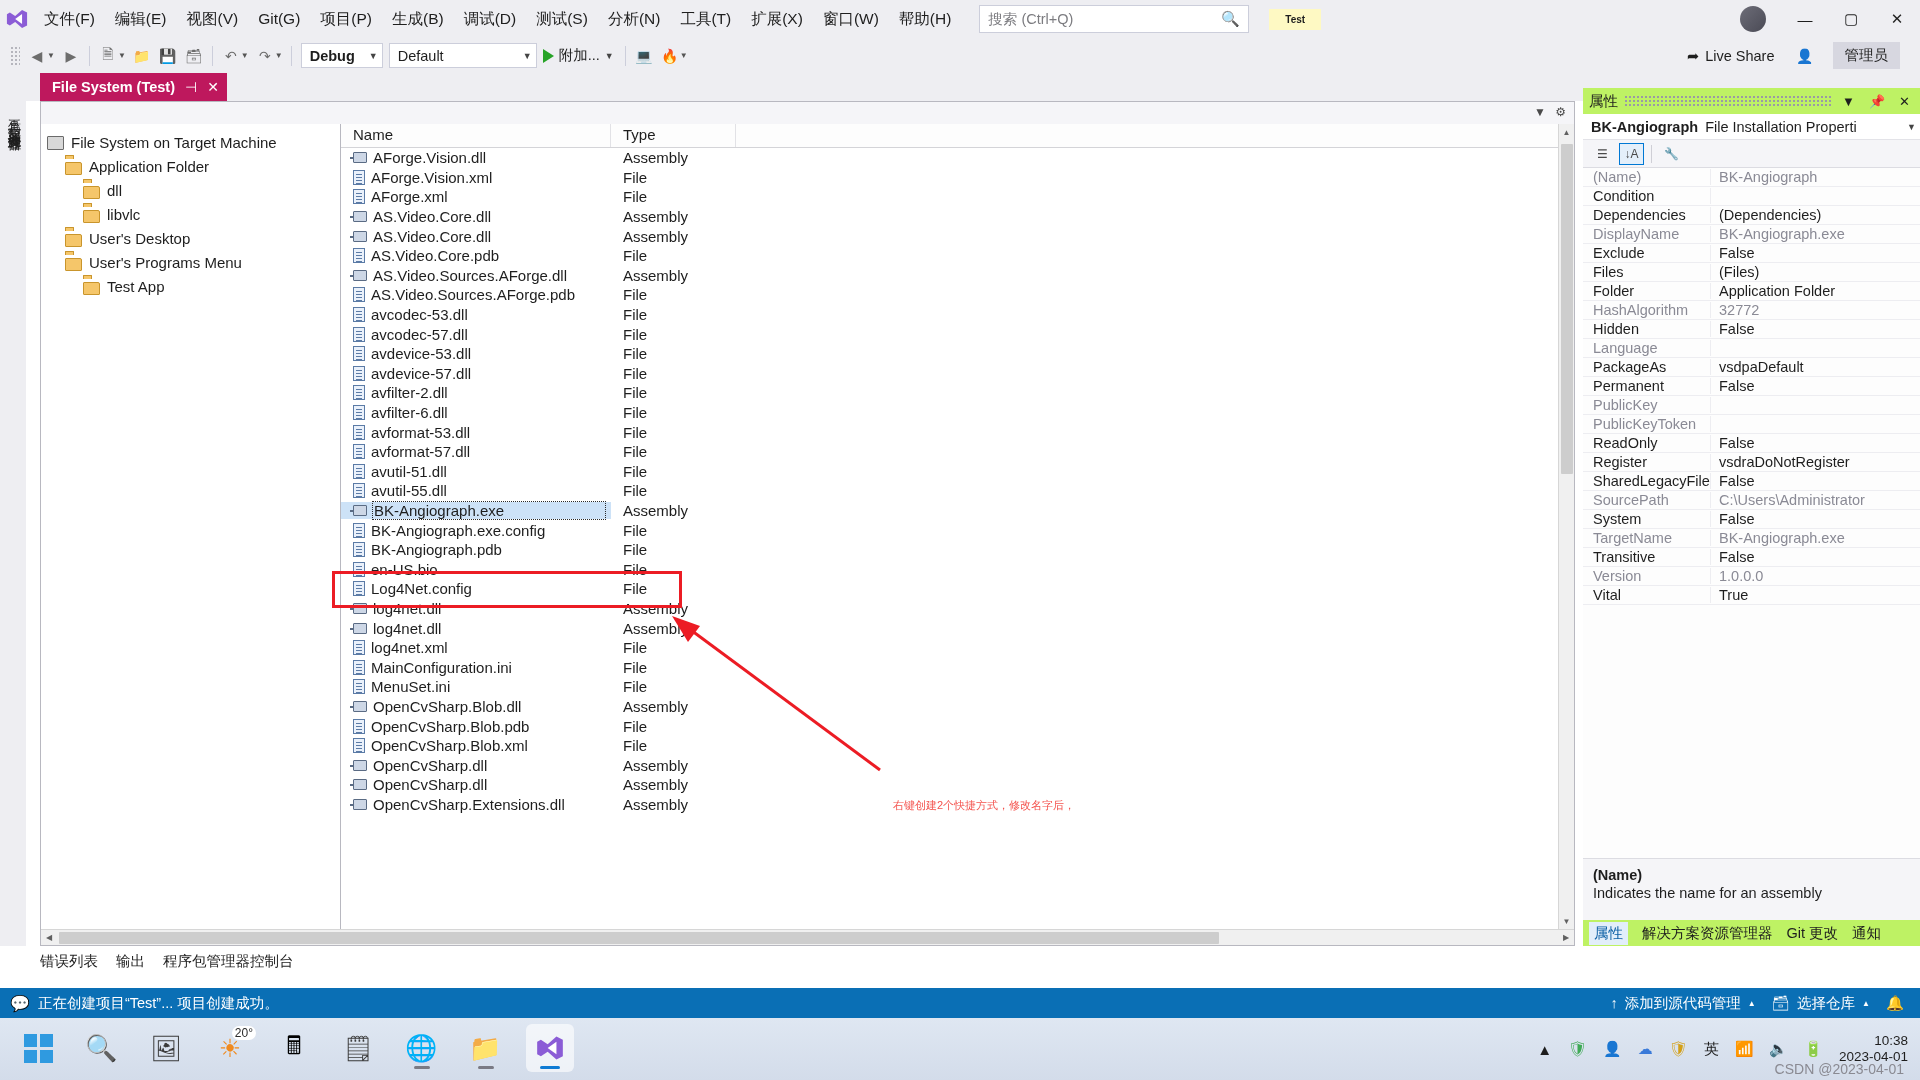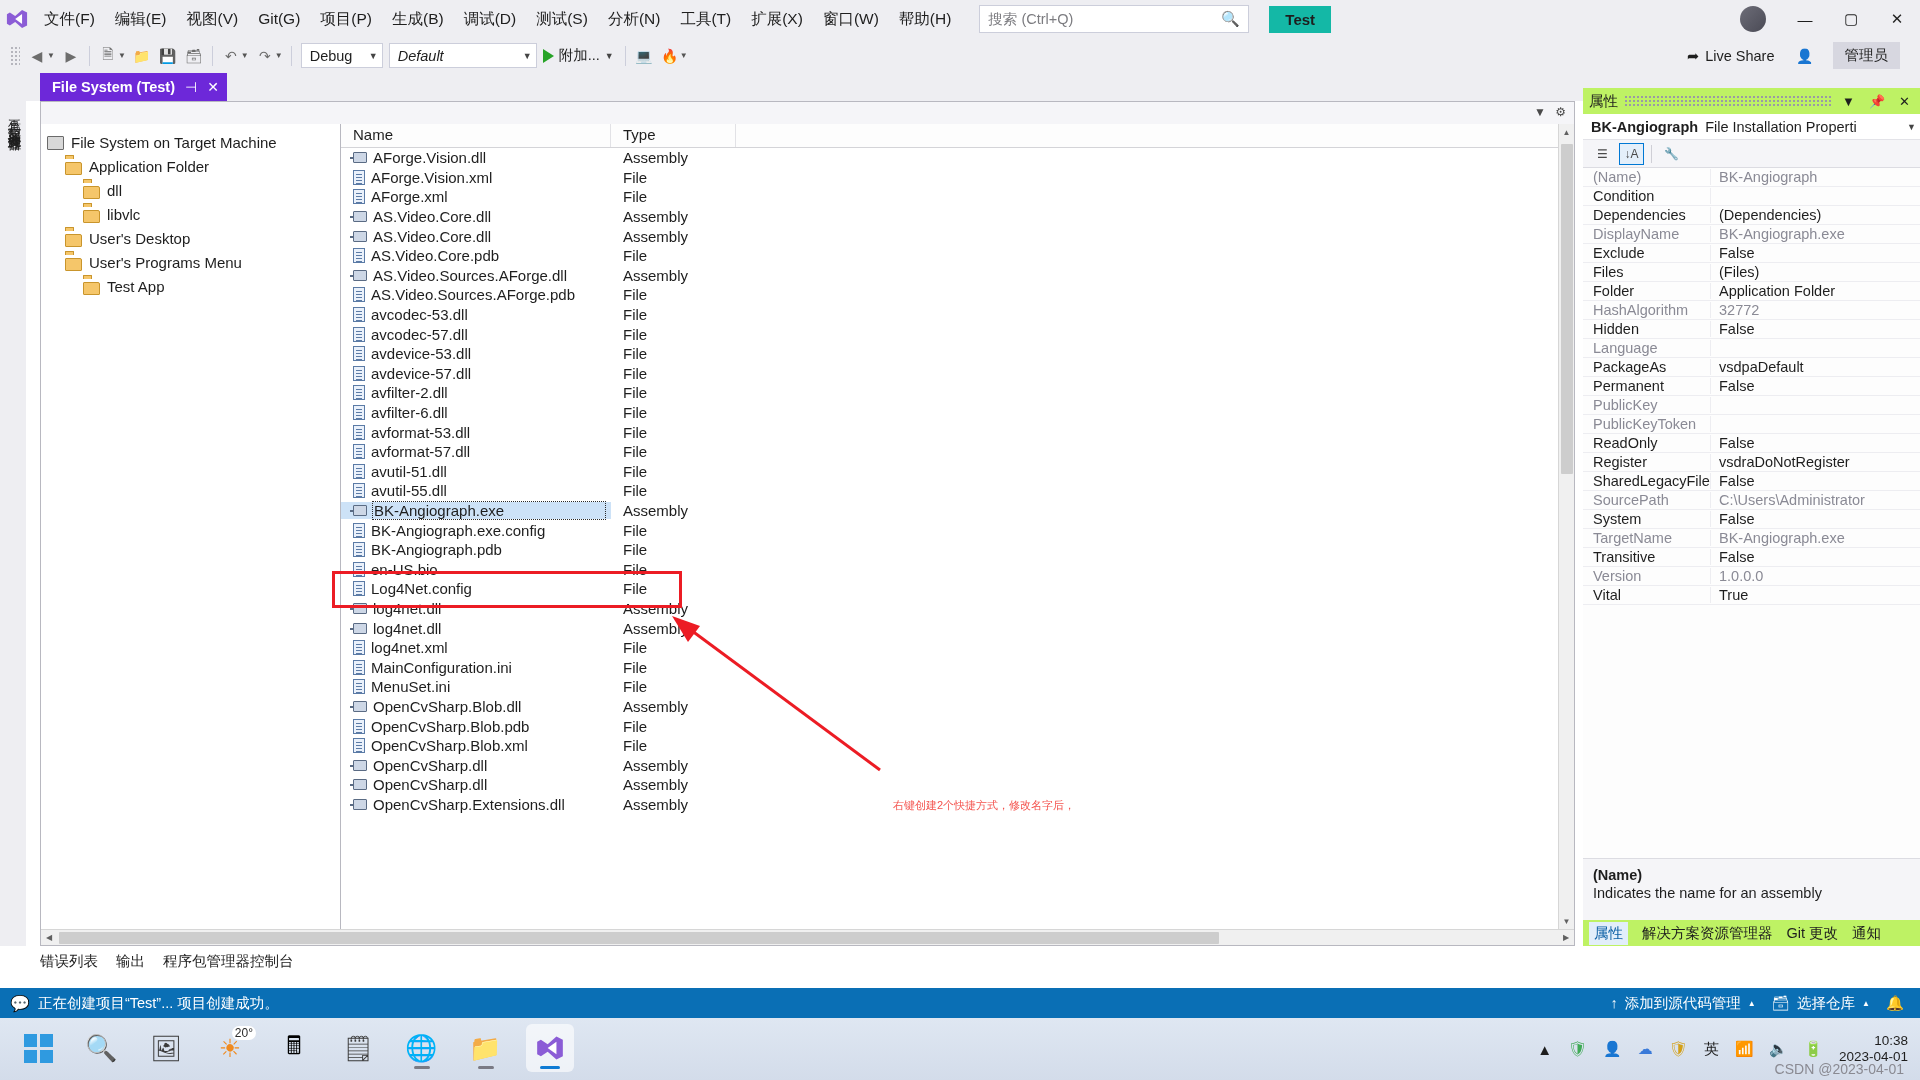--- a/index.html
+++ b/index.html
@@ -22,21 +22,21 @@
     font-size: 15.5px; color: #1e1e1e; padding: 4px 9px; margin: 0 1px;
     white-space: nowrap; line-height: 20px;
   }
   .search-box {
     width: 270px; height: 28px; background: #ffffff; border: 1px solid #cccedb;
     margin-left: 18px; display: flex; align-items: center; padding: 11px 8px;
   }
   .search-box .ph { font-size: 14.5px; color: #7c7c80; flex: 1; }
   .search-box .mag { font-size: 15px; color: #41414a; }
   .solution-name {
-    margin-left: 20px; background: #14b8a6; font-size: 15px; font-weight: bold;
+    margin-left: 20px; background: #fef9c3; font-size: 10px; font-weight: bold;
     color: #1e1e1e; padding: 5px 16px;
   }
   .title-spacer { flex: 1; }
   .acct-circle {
     width: 26px; height: 26px; border-radius: 50%;
     background: linear-gradient(135deg,#6d6d78 0%,#4a4a55 100%);
     margin-right: 16px;
   }
   .wbtn { width: 46px; height: 38px; display: flex; align-items: center; justify-content: center;
           font-size: 15px; color: #1e1e1e; }
@@ -62,21 +62,21 @@
   .run-btn { display: flex; align-items: center; gap: 5px; padding: 0 6px; height: 26px; }
   .run-tri { width: 0; height: 0; border-left: 11px solid #27a327;
              border-top: 7px solid transparent; border-bottom: 7px solid transparent; }
   .run-label { font-size: 14.5px; color: #1e1e1e; }
   .liveshare { display: flex; align-items: center; gap: 6px; font-size: 14.5px; color: #1e1e1e; }
   .admin-chip { background: #d7d7e0; font-size: 14.5px; color: #1e1e1e; padding: 4px 12px; }
 
   
   .tabstrip { position: absolute; left: 0; top: 73px; width: 1920px; height: 28px; background: #eeeef2; }
   .doctab {
-    position: absolute; left: 40px; top: 0; height: 28px; background: #6d28d9;
+    position: absolute; left: 40px; top: 0; height: 28px; background: #be185d;
     display: flex; align-items: center; padding: 0 8px 0 12px; gap: 10px;
   }
   .doctab .t { font-size: 14.5px; font-weight: bold; color: #ffffff; }
   .doctab .i { font-size: 14px; color: #ffffff; }
 
   
   .designer {
     position: absolute; left: 40px; top: 101px; width: 1535px; height: 845px;
     background: #ffffff; border: 1px solid #b8b8c0; display: flex; flex-direction: column;
   }
@@ -245,25 +245,25 @@
   <div class="tb-ico">📁</div>
   <div class="tb-ico">💾</div>
   <div class="tb-ico">🗃</div>
   <div class="tb-sep"></div>
   <div class="tb-ico">↶</div>
   <div class="tb-caret">▼</div>
   <div class="tb-ico">↷</div>
   <div class="tb-caret">▼</div>
   <div class="tb-sep"></div>
 
-  <div class="combo" style="width:82px;margin-left:4px;">
+  <div class="combo" style="width:82px;margin-left:4px;font-weight:bold;">
     <span class="cv">Debug</span>
     <span class="ca">▼</span>
   </div>
-  <div class="combo" style="width:148px;margin-left:6px;font-style:italic;">
+  <div class="combo" style="width:148px;margin-left:6px;">
     <span class="cv">Default</span>
     <span class="ca">▼</span>
   </div>
 
   <div class="run-btn">
     <span class="run-tri"></span>
     <span class="run-label">附加...</span>
     <span class="ca" style="font-size:9px;color:#444;">▼</span>
   </div>
   <div class="tb-sep"></div>

